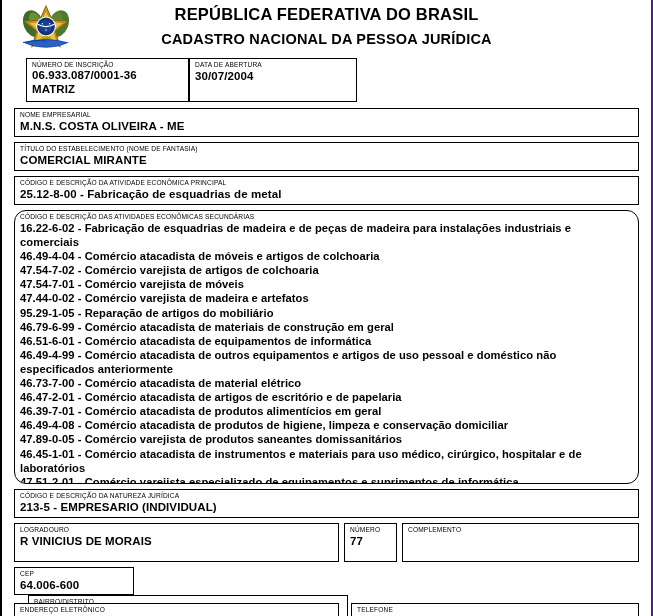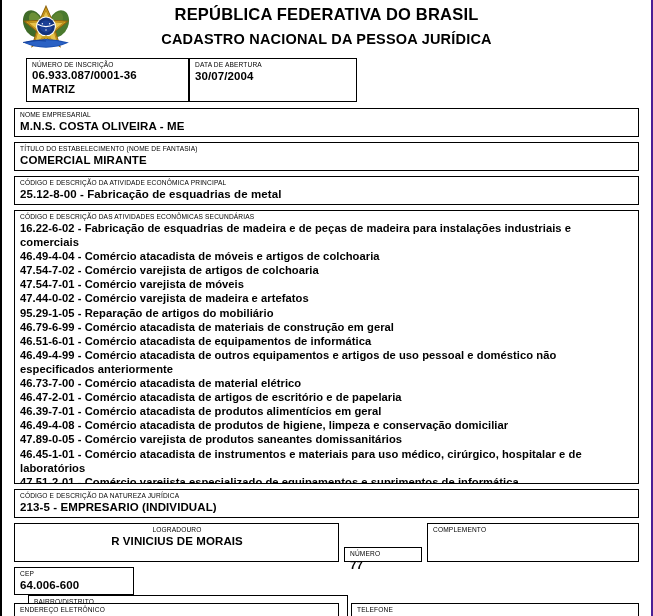--- a/index.html
+++ b/index.html
@@ -102,37 +102,38 @@
 
   
   .box-full { width: 100%; height: 29px; }
 
   
   .box-cnae {
     width: 100%;
     height: 274px;
     padding: 2px 5px 14px 5px;
     overflow: hidden;
+    border-radius: 12px;
   }
   .cnae-list {
     margin: 0;
     padding: 0;
     list-style: none;
   }
   .cnae-item {
     font-size: 11.2px;
     font-weight: bold;
     line-height: 14.1px;
     letter-spacing: 0.05px;
   }
 
   
   .band-addr { height: 39px; }
-  .col-logra { width: 325px; text-align: center; }
-  .col-num   { width: 78px; margin-left: 5px; margin-top: 24px; }
+  .col-logra { width: 325px; }
+  .col-num   { width: 53px; margin-left: 5px; }
   .col-comp  { flex: 1; margin-left: 5px; }
 
   .band-cep { height: 32px; }
   .col-cep    { width: 120px; }
   .col-bairro { width: 320px; margin-left: 14px; }
   .col-munic  { flex: 1; margin-left: 14px; }
   .col-uf     { width: 50px; margin-left: 5px; }
 
   .band-last { height: 24px; overflow: hidden; }
   .col-email { width: 325px; }

